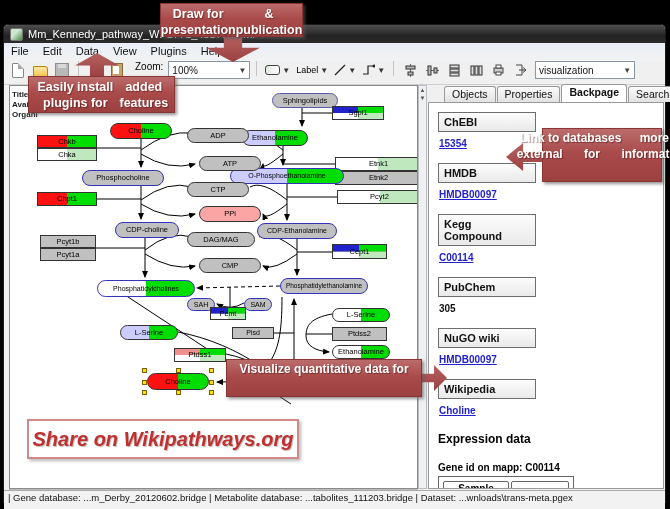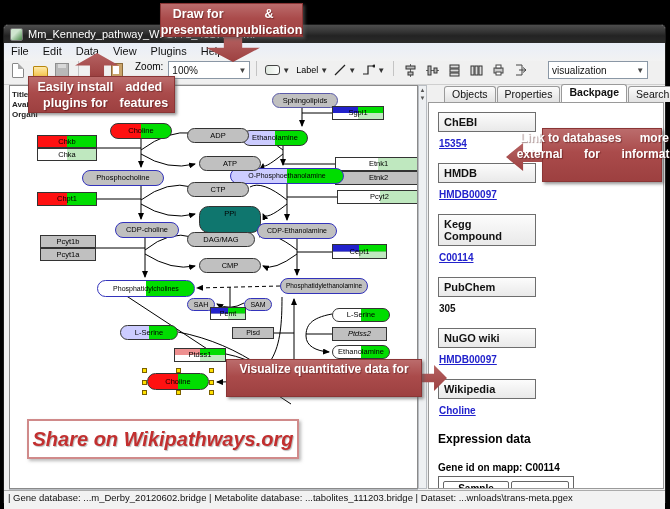--- a/index.html
+++ b/index.html
@@ -184,21 +184,21 @@
           <rect x="4" y="1" width="5" height="3" fill="#fff" stroke="#444"></rect>
           <rect x="4" y="8" width="5" height="3" fill="#fff" stroke="#444"></rect>
         </svg>
     </div>
     <div class="tbtn">
       <svg width="13" height="12">
           <path d="M2,1 L8,1 L8,11 L2,11" fill="none" stroke="#444"></path>
           <path d="M5,6 L12,6 M9,3.5 L12,6 L9,8.5" fill="none" stroke="#444"></path>
         </svg>
     </div>
-    <div class="combo" style="width:92px;margin-left:16px">
+    <div class="combo" style="width:92px;margin-left:3px">
       <span>visualization</span>
       <span class="car">▼</span>
     </div>
   </div>
 
   <div class="canvas">
     <div class="meta">
         <div>Title:</div>
         <div>Availa</div>
         <div>Organi</div>
@@ -255,21 +255,21 @@
         <div class="node" style="left: 27px; top: 62px; width: 60px; height: 13px; line-height: 11px; border-color: rgb(51, 51, 51); background: linear-gradient(90deg, rgb(255, 255, 255) 50%, rgb(191, 232, 191) 50%);">Chka</div>
         <div class="node" style="left: 232px; top: 44px; width: 66px; height: 16px; line-height: 14px; border-color: rgb(51, 51, 51); border-radius: 10px; background: linear-gradient(90deg, rgb(204, 204, 255) 50%, rgb(0, 221, 0) 50%);">Ethanolamine</div>
         <div class="node" style="left: 325px; top: 71px; width: 87px; height: 14px; line-height: 12px; border-color: rgb(51, 51, 51); background: linear-gradient(90deg, rgb(255, 255, 255) 50%, rgb(191, 232, 191) 50%);">Etnk1</div>
         <div class="node" style="left: 325px; top: 85px; width: 87px; height: 14px; line-height: 12px; border-color: rgb(51, 51, 51); background: rgb(192, 192, 192);">Etnk2</div>
         <div class="node" style="left: 72px; top: 84px; width: 82px; height: 16px; line-height: 14px; border-color: rgb(51, 51, 187); border-radius: 10px; background: rgb(192, 192, 192);">Phosphocholine</div>
         <div class="node" style="left: 220px; top: 82px; width: 114px; height: 16px; line-height: 14px; border-color: rgb(51, 51, 187); border-radius: 10px; background: linear-gradient(90deg, rgb(204, 204, 255) 50%, rgb(0, 221, 0) 50%); font-size: 7px;">O-Phosphoethanolamine</div>
         <div class="node" style="left: 327px; top: 104px; width: 85px; height: 14px; line-height: 12px; border-color: rgb(51, 51, 51); background: linear-gradient(90deg, rgb(255, 255, 255) 50%, rgb(191, 232, 191) 50%);">Pcyt2</div>
         <div class="node" style="left: 177px; top: 42px; width: 62px; height: 15px; line-height: 13px; border-color: rgb(51, 51, 51); border-radius: 9.5px; background: rgb(192, 192, 192);">ADP</div>
         <div class="node" style="left: 189px; top: 70px; width: 62px; height: 15px; line-height: 13px; border-color: rgb(51, 51, 51); border-radius: 9.5px; background: rgb(192, 192, 192);">ATP</div>
         <div class="node" style="left: 177px; top: 96px; width: 62px; height: 15px; line-height: 13px; border-color: rgb(51, 51, 51); border-radius: 9.5px; background: rgb(192, 192, 192);">CTP</div>
-        <div class="node" style="left: 189px; top: 120px; width: 62px; height: 27px; line-height: 13px; border-color: rgb(51, 51, 51); border-radius: 9.5px; background: #0f766e;">PPi</div>
+        <div class="node" style="left: 189px; top: 120px; width: 62px; height: 16px; line-height: 13px; border-color: rgb(51, 51, 51); border-radius: 9.5px; background: #fca5a5;">PPi</div>
         <div class="node" style="left: 177px; top: 146px; width: 68px; height: 15px; line-height: 13px; border-color: rgb(51, 51, 51); border-radius: 9.5px; background: rgb(192, 192, 192);">DAG/MAG</div>
         <div class="node" style="left: 189px; top: 172px; width: 62px; height: 15px; line-height: 13px; border-color: rgb(51, 51, 51); border-radius: 9.5px; background: rgb(192, 192, 192);">CMP</div>
         <div class="node" style="left: 27px; top: 106px; width: 60px; height: 14px; line-height: 12px; border-color: rgb(51, 51, 51); background: linear-gradient(90deg, rgb(255, 17, 17) 50%, rgb(0, 221, 0) 50%);">Chpt1</div>
         <div class="node" style="left: 105px; top: 136px; width: 64px; height: 16px; line-height: 14px; border-color: rgb(51, 51, 187); border-radius: 10px; background: rgb(192, 192, 192);">CDP-choline</div>
         <div class="node" style="left: 30px; top: 149px; width: 56px; height: 13px; line-height: 11px; border-color: rgb(51, 51, 51); background: rgb(192, 192, 192);">Pcyt1b</div>
         <div class="node" style="left: 30px; top: 162px; width: 56px; height: 13px; line-height: 11px; border-color: rgb(51, 51, 51); background: rgb(192, 192, 192);">Pcyt1a</div>
         <div class="node" style="left: 247px; top: 137px; width: 80px; height: 16px; line-height: 14px; border-color: rgb(51, 51, 187); border-radius: 10px; background: rgb(192, 192, 192); font-size: 7px;">CDP-Ethanolamine</div>
         <div class="node" style="left: 322px; top: 158px; width: 55px; height: 15px; line-height: 13px; border-color: rgb(51, 51, 51); background-image: linear-gradient(90deg, rgb(34, 34, 204) 50%, rgb(0, 221, 0) 50%), linear-gradient(90deg, rgb(255, 255, 255) 50%, rgb(191, 232, 191) 50%); background-size: 100% 50%, 100% 50%; background-repeat: no-repeat; background-position: left top, left bottom;">Cept1</div>
         <div class="node" style="left: 87px; top: 194px; width: 98px; height: 17px; line-height: 15px; border-color: rgb(51, 51, 187); border-radius: 10.5px; background: linear-gradient(90deg, rgb(255, 255, 255) 50%, rgb(0, 221, 0) 50%); font-size: 7px;">Phosphatidylcholines</div>
         <div class="node" style="left: 177px; top: 212px; width: 28px; height: 13px; line-height: 11px; border-color: rgb(51, 51, 187); border-radius: 8.5px; background: rgb(192, 192, 192); font-size: 7px;">SAH</div>
@@ -282,21 +282,21 @@
         <div class="node" style="left: 137px; top: 287px; width: 62px; height: 17px; line-height: 15px; border-color: rgb(51, 51, 51); border-radius: 10.5px; background: linear-gradient(90deg, rgb(255, 17, 17) 50%, rgb(0, 221, 0) 50%);">Choline</div>
         <div class="handle" style="left: 132px; top: 282px;"></div>
         <div class="handle" style="left: 166px; top: 282px;"></div>
         <div class="handle" style="left: 199px; top: 282px;"></div>
         <div class="handle" style="left: 132px; top: 293.5px;"></div>
         <div class="handle" style="left: 199px; top: 293.5px;"></div>
         <div class="handle" style="left: 132px; top: 304px;"></div>
         <div class="handle" style="left: 166px; top: 304px;"></div>
         <div class="handle" style="left: 199px; top: 304px;"></div>
         <div class="node" style="left: 322px; top: 222px; width: 58px; height: 14px; line-height: 12px; border-color: rgb(51, 51, 51); border-radius: 9px; background: linear-gradient(90deg, rgb(255, 255, 255) 50%, rgb(0, 221, 0) 50%);">L-Serine</div>
-        <div class="node" style="left: 322px; top: 241px; width: 55px; height: 14px; line-height: 12px; border-color: rgb(51, 51, 51); background: rgb(192, 192, 192); font-style: italic;">Ptdss2</div>
+        <div class="node" style="left: 322px; top: 241px; width: 55px; height: 14px; line-height: 12px; border-color: rgb(51, 51, 51); background: rgb(192, 192, 192);">Ptdss2</div>
         <div class="node" style="left: 322px; top: 259px; width: 58px; height: 14px; line-height: 12px; border-color: rgb(51, 51, 51); border-radius: 9px; background: linear-gradient(90deg, rgb(255, 255, 255) 50%, rgb(0, 221, 0) 50%);">Ethanolamine</div>
       </div>
   </div>
 
   <div class="vscroll">
     <div class="vb">▲</div>
     <div class="vb">▼</div>
   </div>
 
   <div class="hscroll">

